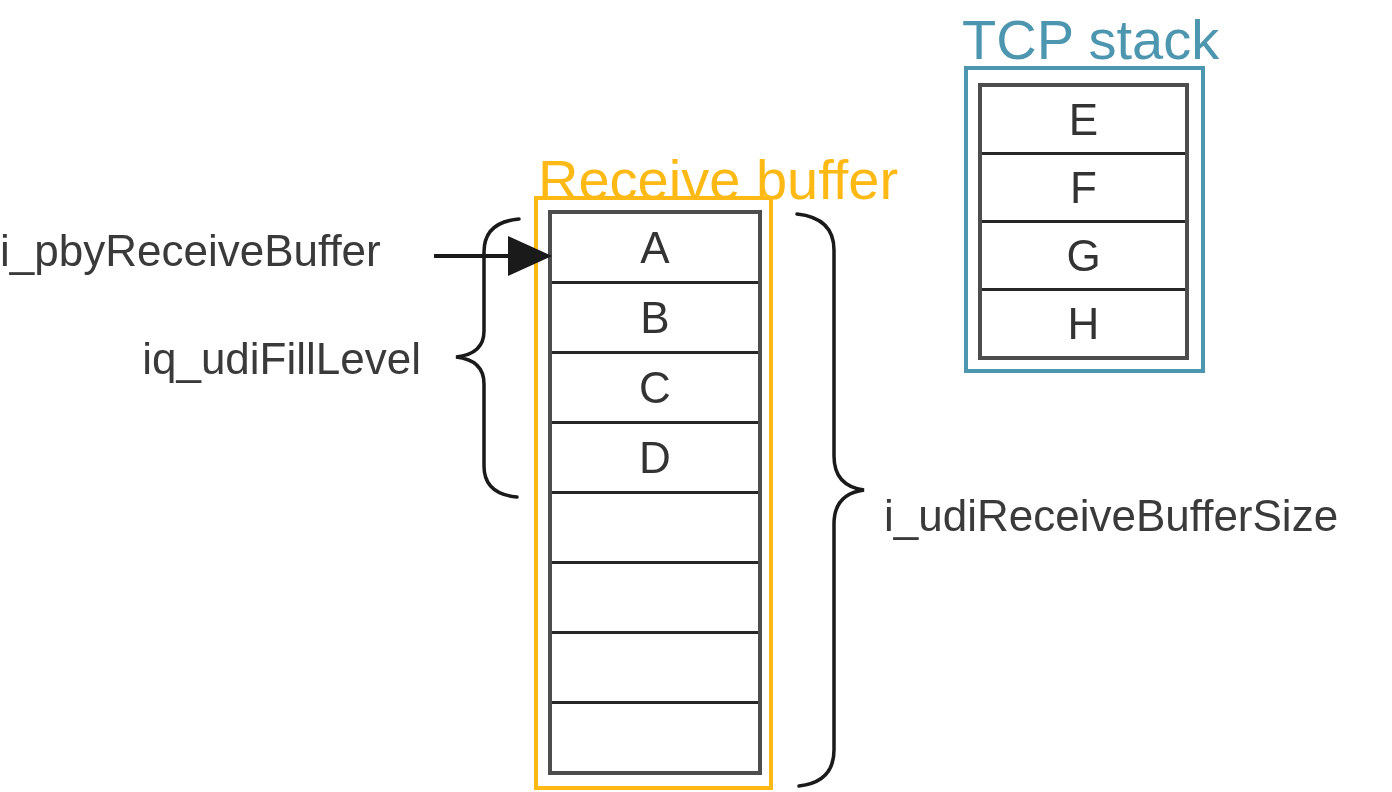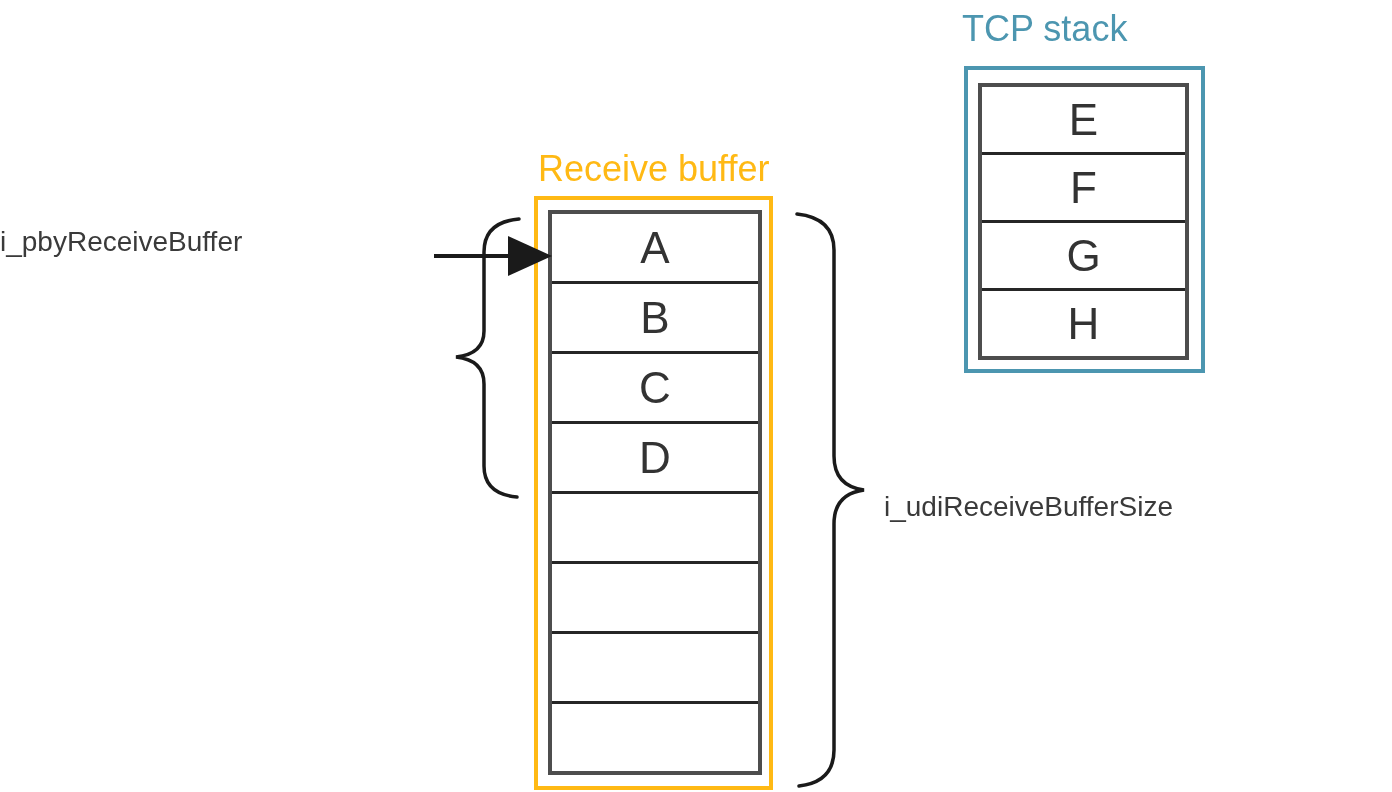--- a/index.html
+++ b/index.html
@@ -6,28 +6,28 @@
   .canvas {
     position: relative;
     width: 1392px;
     height: 792px;
     background: var(--bg, #ffffff);
     font-family: "Liberation Sans", sans-serif;
     overflow: hidden;
   }
   .lbl {
     position: absolute;
-    font-size: 28px;
+    font-size: 44px;
     line-height: 1.08;
     color: var(--label-text, #3a3a3a);
     white-space: nowrap;
   }
   .title {
     position: absolute;
-    font-size: 36px;
+    font-size: 56px;
     line-height: 1.08;
     white-space: nowrap;
   }
   .title.orange { color: var(--accent-orange, #FFB914); }
   .title.teal   { color: var(--accent-teal, #4C96B0); }
 
   .accent-box {
     position: absolute;
     background: #ffffff;
     box-sizing: border-box;
@@ -61,20 +61,21 @@
     pointer-events: none;
   }
 </style>
 </head>
 <body>
 
 <div class="canvas">
 
   <div class="lbl" style="left: 0px; top: 227px;">i_pbyReceiveBuffer</div>
 
+  <div class="lbl" style="left: 0px; top: 335px; width: 421px; text-align: right;">iq_udiFillLevel</div>
 
   <div class="lbl" style="left: 884px; top: 492px;">i_udiReceiveBufferSize</div>
 
   <div class="title orange" style="left: 538px; top: 150px;">Receive buffer</div>
 
   <div class="title teal" style="left: 962px; top: 10px;">TCP stack</div>
 
   <div class="accent-box orange" style="left: 534px; top: 196px; width: 239px; height: 594px;"></div>
 
   <div class="cell-table" style="left: 548px; top: 210px; width: 214px; height: 565px;">

